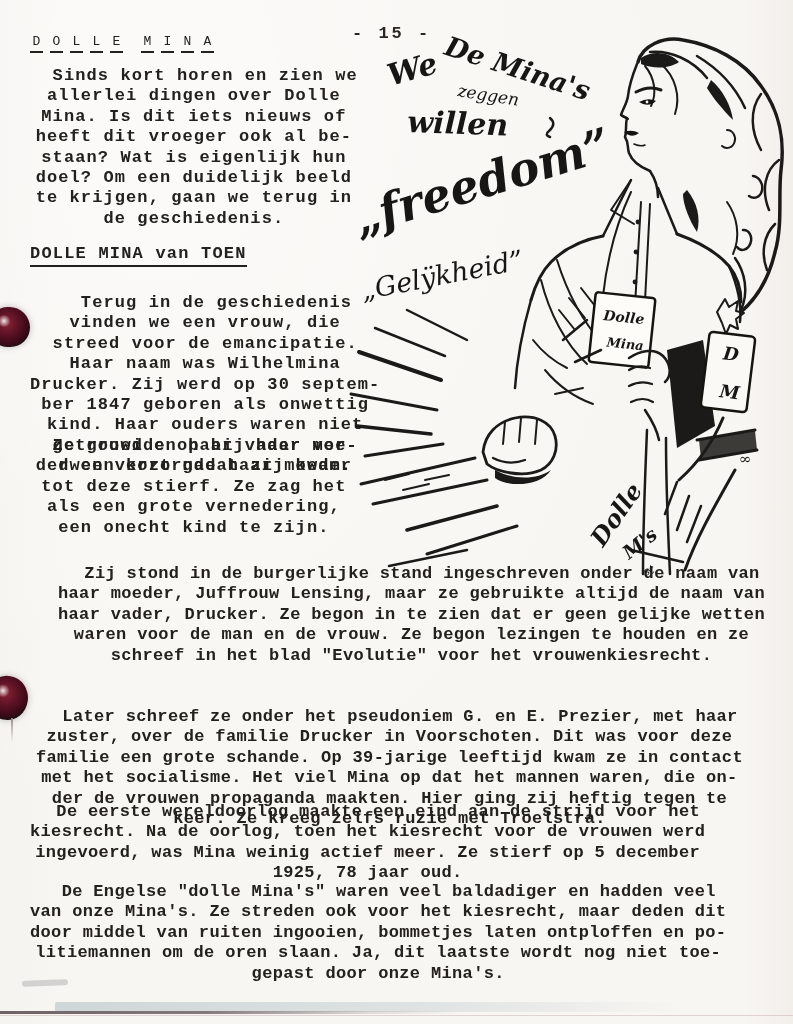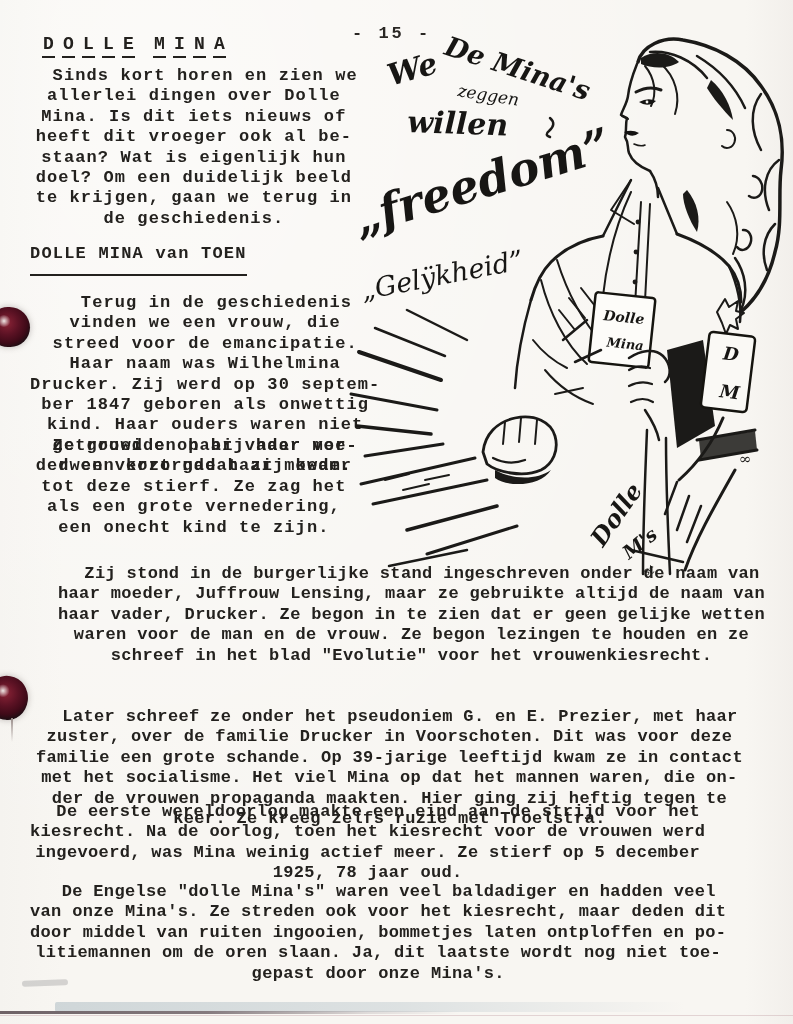--- a/index.html
+++ b/index.html
@@ -9,25 +9,25 @@
       radial-gradient(ellipse at 20% 10%, rgba(255,255,255,.5), rgba(255,255,255,0) 60%),
       linear-gradient(90deg,#f5f3ef 0%,#f8f6f2 8%,#f8f6f2 94%,#f2efeb 100%),
       #f7f5f1;
     color:#201e1b;
     font-family:"Liberation Mono","DejaVu Sans Mono",monospace;
   }
   .type{position:absolute;white-space:pre;font-weight:700;color:#23211e;text-align:center;}
   .col-text{font-size:17px;line-height:20.4px;letter-spacing:1.1px;}
   .wide-text{font-size:17px;line-height:20.4px;letter-spacing:0.35px;}
   .page-number{position:absolute;left:352px;top:24px;font-weight:700;font-size:17px;letter-spacing:3px;color:#2a2724;}
-  .doc-title{position:absolute;left:42px;top:34px;font-weight:700;font-size:18px;color:#23211e;}
+  .doc-title{position:absolute;left:30px;top:34px;font-weight:400;font-size:13px;color:#23211e;}
   .doc-title .ch{display:inline-block;min-width:11px;text-align:center;border-bottom:2.5px solid #23211e;padding:0 1px 2px;margin-right:7px;}
   .doc-title .sp{display:inline-block;width:11px;}
   .section-title{position:absolute;left:30px;top:244px;font-weight:700;font-size:17px;letter-spacing:1.2px;
-    border-bottom:2.5px solid #23211e;padding-bottom:11px;color:#23211e;}
+    border-bottom:2.5px solid #23211e;padding-bottom:2px;color:#23211e;}
   .illustration{position:absolute;left:345px;top:10px;width:448px;height:570px;}
   .hand{font-family:"DejaVu Serif","Liberation Serif",serif;font-style:italic;fill:#171614;}
   .sketch{stroke:#1b1a18;fill:none;stroke-linecap:round;stroke-linejoin:round;}
   .hole{position:absolute;border-radius:50% 58% 55% 50%;
     background:radial-gradient(circle at 42% 40%, #8a2336 0%, #5c1224 35%, #3f0a18 60%, #1c0d12 76%, rgba(110,104,102,.35) 86%, rgba(247,245,241,0) 96%);
     box-shadow:0 0 6px rgba(80,70,70,.35);}
   .hole::after{content:"";position:absolute;left:18%;top:20%;width:34%;height:30%;border-radius:50%;
     background:radial-gradient(circle,rgba(246,243,240,.95),rgba(246,243,240,0) 70%);}
   .hole-crease{position:absolute;width:2px;background:linear-gradient(#9b8f8c,rgba(155,143,140,0));}
   .smudge{position:absolute;background:rgba(120,118,122,.28);border-radius:3px;transform:rotate(-2deg);}

